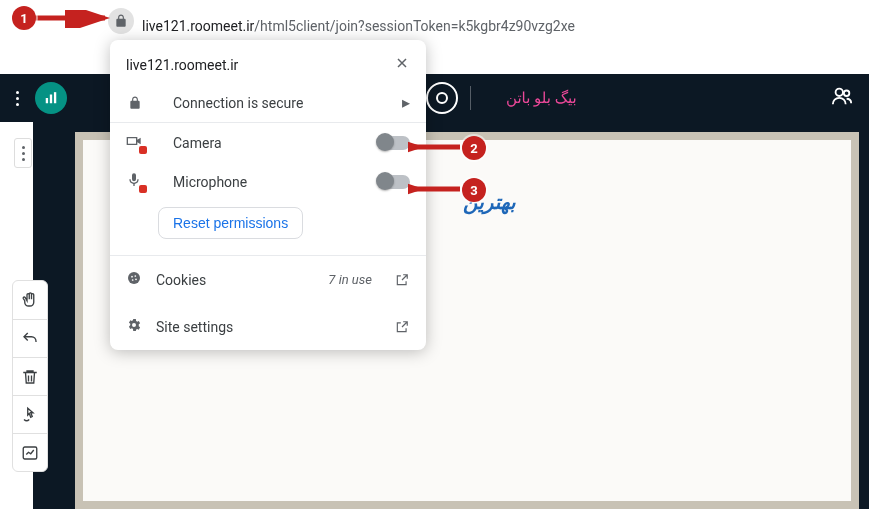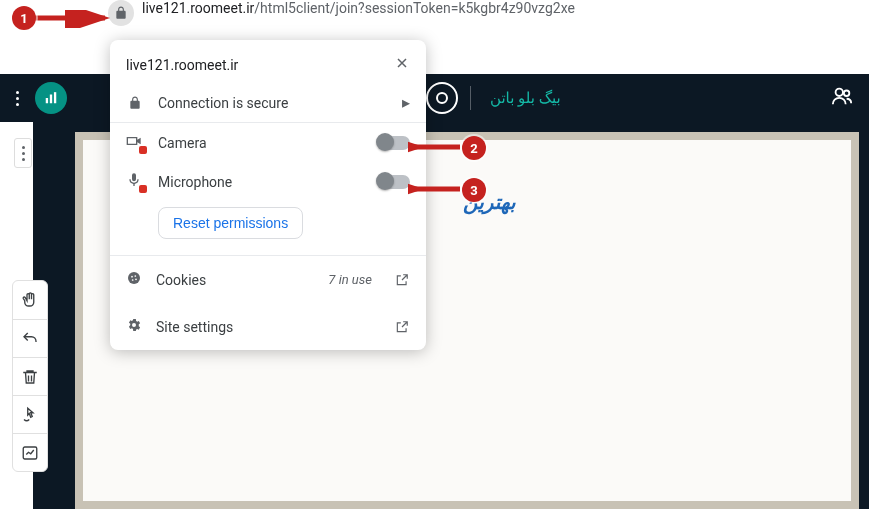--- a/index.html
+++ b/index.html
@@ -9,21 +9,21 @@
   font-family: -apple-system, BlinkMacSystemFont, "Segoe UI", Roboto, Arial, sans-serif;
   background: #fff;
   overflow: hidden;
   position: relative;
 }
 
 
 .address-bar {
   height: 34px;
   display: flex;
-  align-items: flex-start;
+  align-items: flex-end;
   padding-left: 108px;
   background: #fff;
   position: relative;
 }
 .lock-circle {
   width: 26px;
   height: 26px;
   border-radius: 50%;
   background: #e2e2e2;
   display: flex;
@@ -85,22 +85,22 @@
 .divider-v {
   position: absolute;
   left: 470px;
   top: 12px;
   width: 1px;
   height: 24px;
   background: rgba(255,255,255,0.3);
 }
 .room-name {
   position: absolute;
-  left: 490px;
-  color: #14b8a6;
+  left: 506px;
+  color: #ec4899;
   font-size: 15px;
   direction: rtl;
 }
 .user-icon-right {
   margin-left: auto;
   color: #fff;
 }
 
 
 .whiteboard-area {
@@ -202,21 +202,21 @@
   font-size: 14px;
 }
 .perm-close {
   color: #5f6368;
   font-size: 18px;
 }
 .perm-row {
   display: flex;
   align-items: center;
   padding: 10px 16px;
-  gap: 14px;
+  gap: 29px;
 }
 .perm-row-label {
   color: #3c4043;
   flex: 1;
 }
 .perm-row .pi { width: 18px; display: flex; justify-content: center; color: #5f6368;}
 .perm-row-caret { color: #5f6368; font-size: 16px; }
 .perm-section-border { border-top: 1px solid #e8eaed; }
 .perm-toggle {
   width: 32px;

